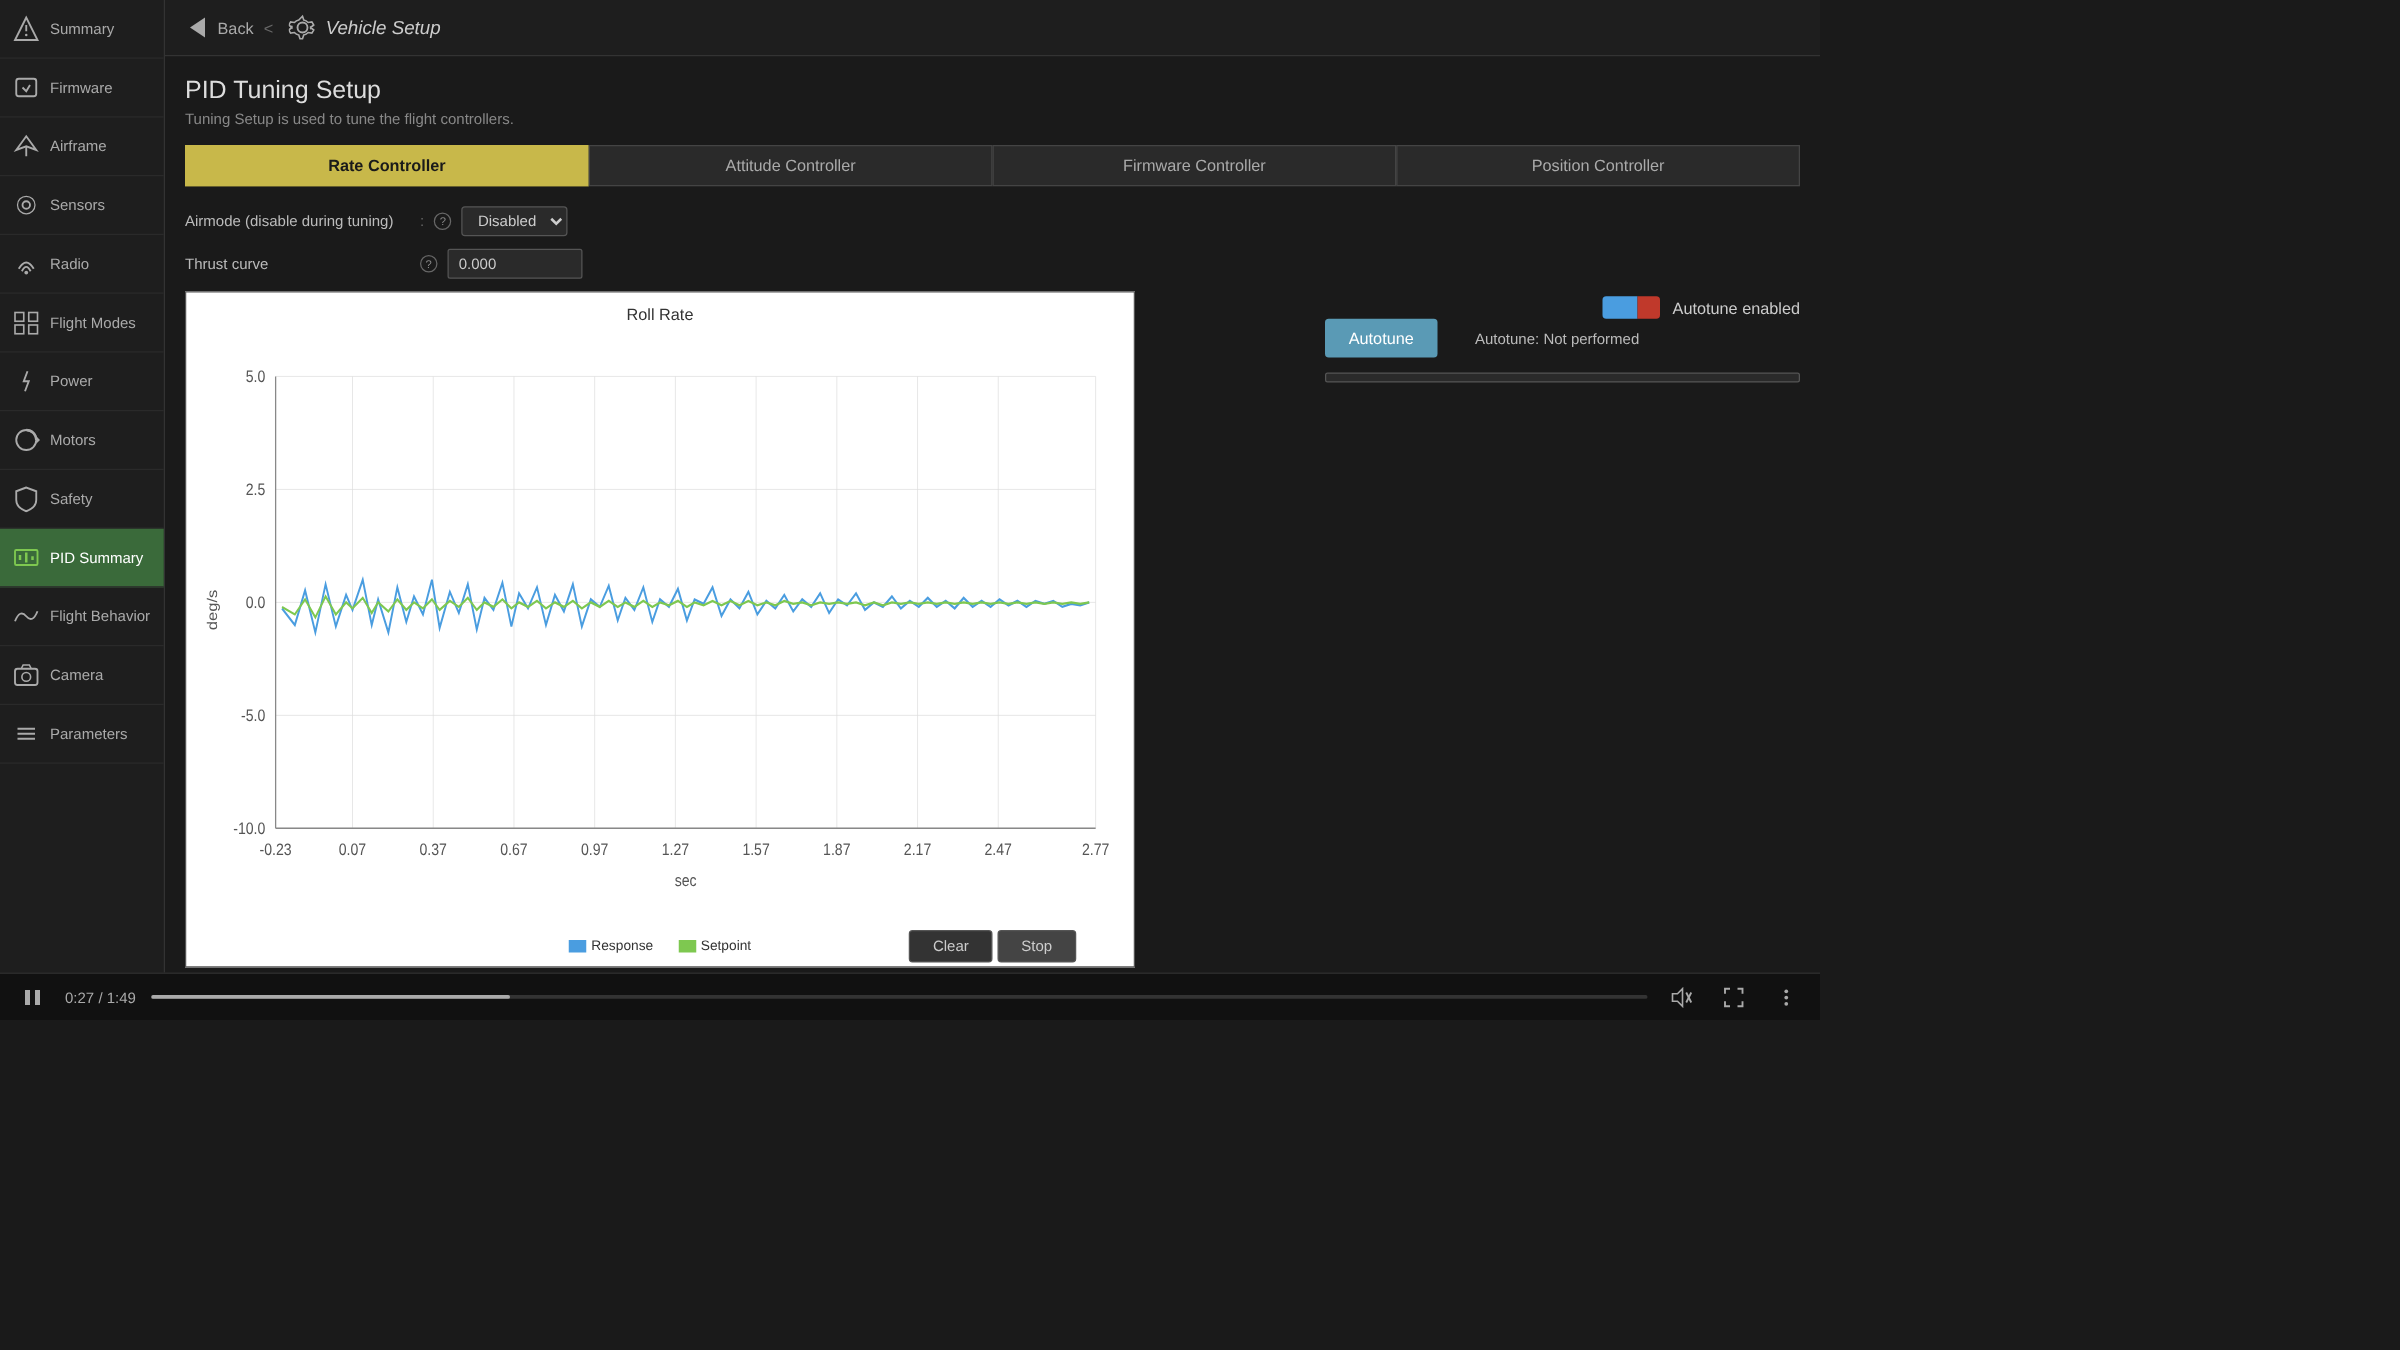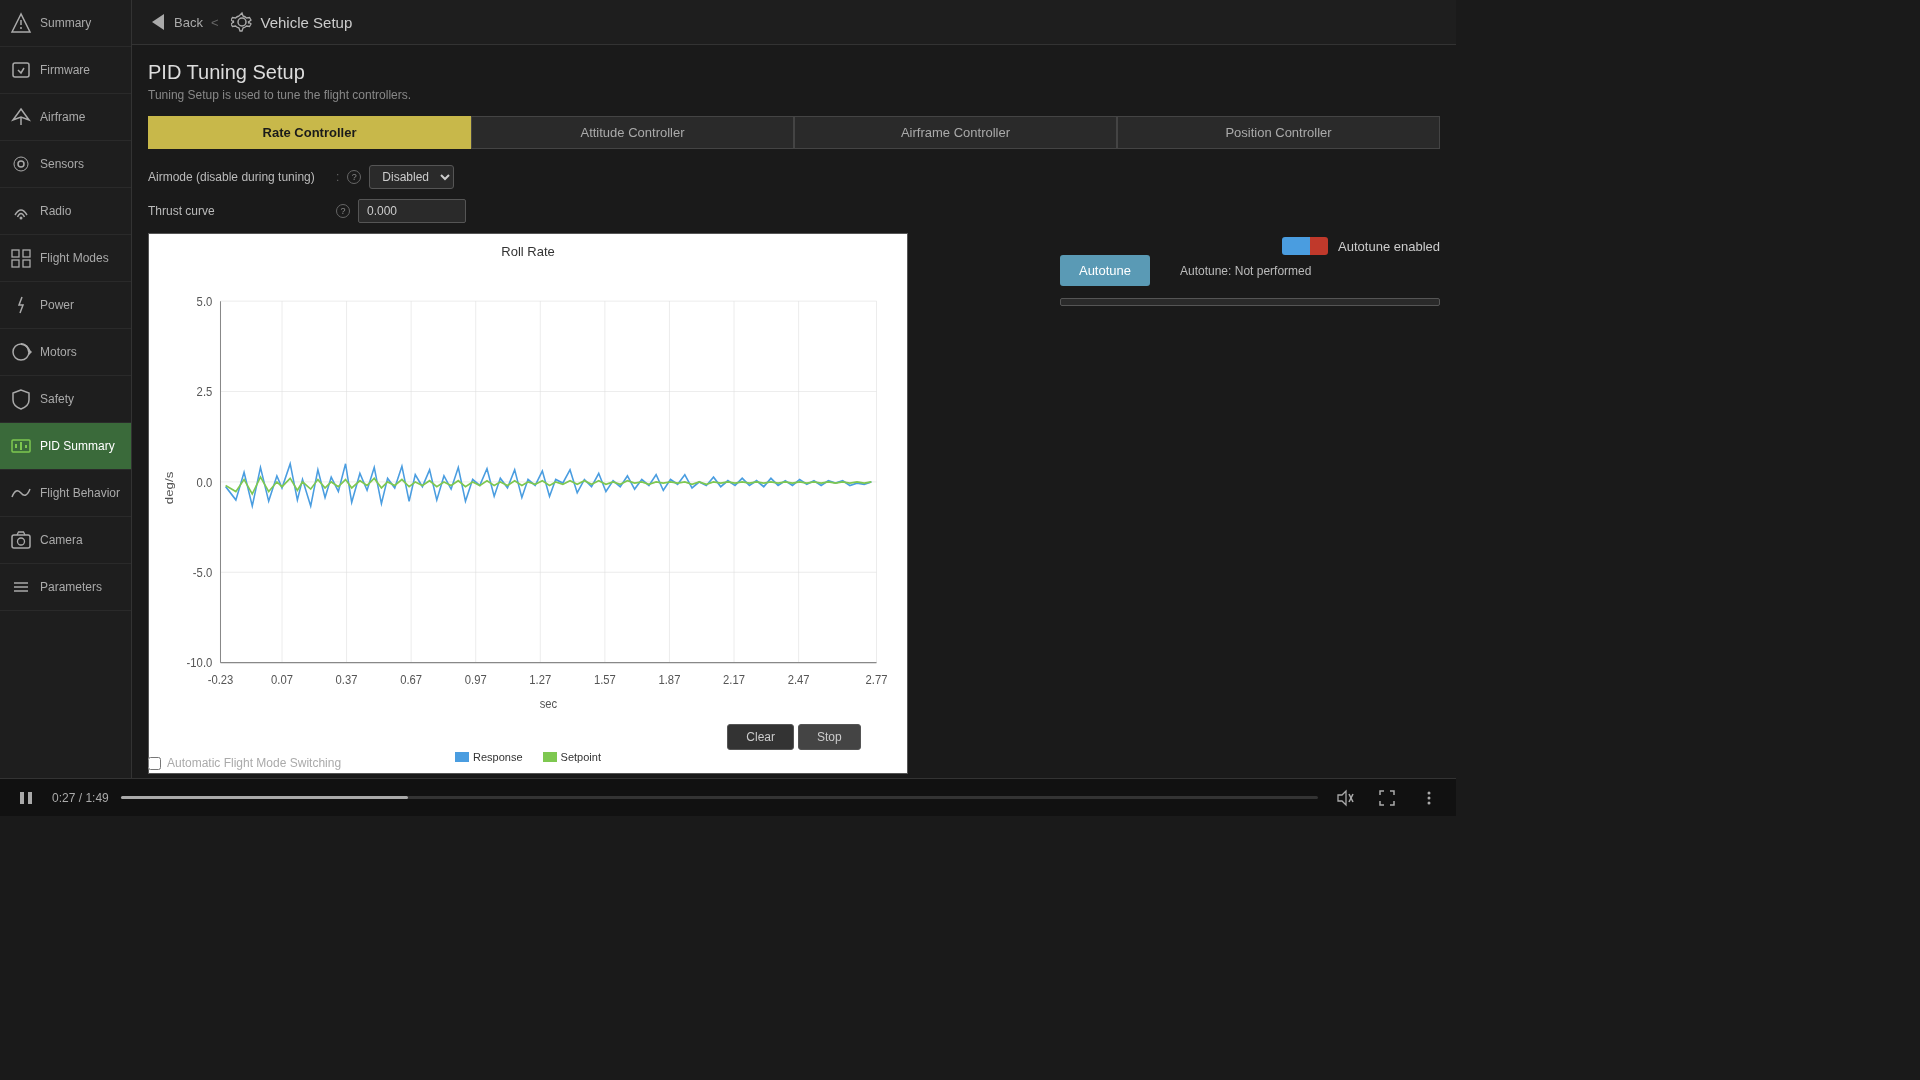--- a/index.html
+++ b/index.html
@@ -60,20 +60,21 @@
       align-items: center;
       padding: 0 16px;
       gap: 10px;
     }
     .header-title {
       font-size: 16px;
       color: #ccc;
       display: flex;
       align-items: center;
       gap: 8px;
+      font-style: italic;
     }
 
     
     .main {
       position: absolute;
       left: 132px; top: 45px;
       right: 0;
       bottom: 38px;
       padding: 16px;
       overflow: hidden;
@@ -505,21 +506,21 @@
   </div>
 </div>
 
 <div class="main">
   <div class="page-title">PID Tuning Setup</div>
   <div class="page-subtitle">Tuning Setup is used to tune the flight controllers.</div>
 
   <div class="tabs">
     <div class="tab active">Rate Controller</div>
     <div class="tab">Attitude Controller</div>
-    <div class="tab">Airframe Controller</div>
+    <div class="tab">Firmware Controller</div>
     <div class="tab">Position Controller</div>
   </div>
 
   <div class="form-row">
     <span class="form-label">Airmode (disable during tuning)</span>
     <span style="color:#666;font-size:12px;">:</span>
     <span class="info-icon">?</span>
     <select class="form-select">
       <option>Disabled</option>
       <option>Enabled</option>
@@ -614,24 +615,20 @@
         <div class="autotune-progress"></div>
       </div>
     </div>
   </div>
 </div>
 
 <div class="bottom-controls">
   <div class="action-buttons">
     <button class="btn-clear">Clear</button>
     <button class="btn-stop">Stop</button>
-  </div>
-  <div class="auto-mode-row">
-    <input type="checkbox" style="">
-    <span>Automatic Flight Mode Switching</span>
   </div>
 </div>
 
 <div class="video-bar">
   <button class="video-btn">
     <svg width="16" height="16" viewBox="0 0 16 16">
         <rect x="2" y="2" width="4" height="12" fill="#aaa"></rect>
         <rect x="10" y="2" width="4" height="12" fill="#aaa"></rect>
       </svg>
   </button>

